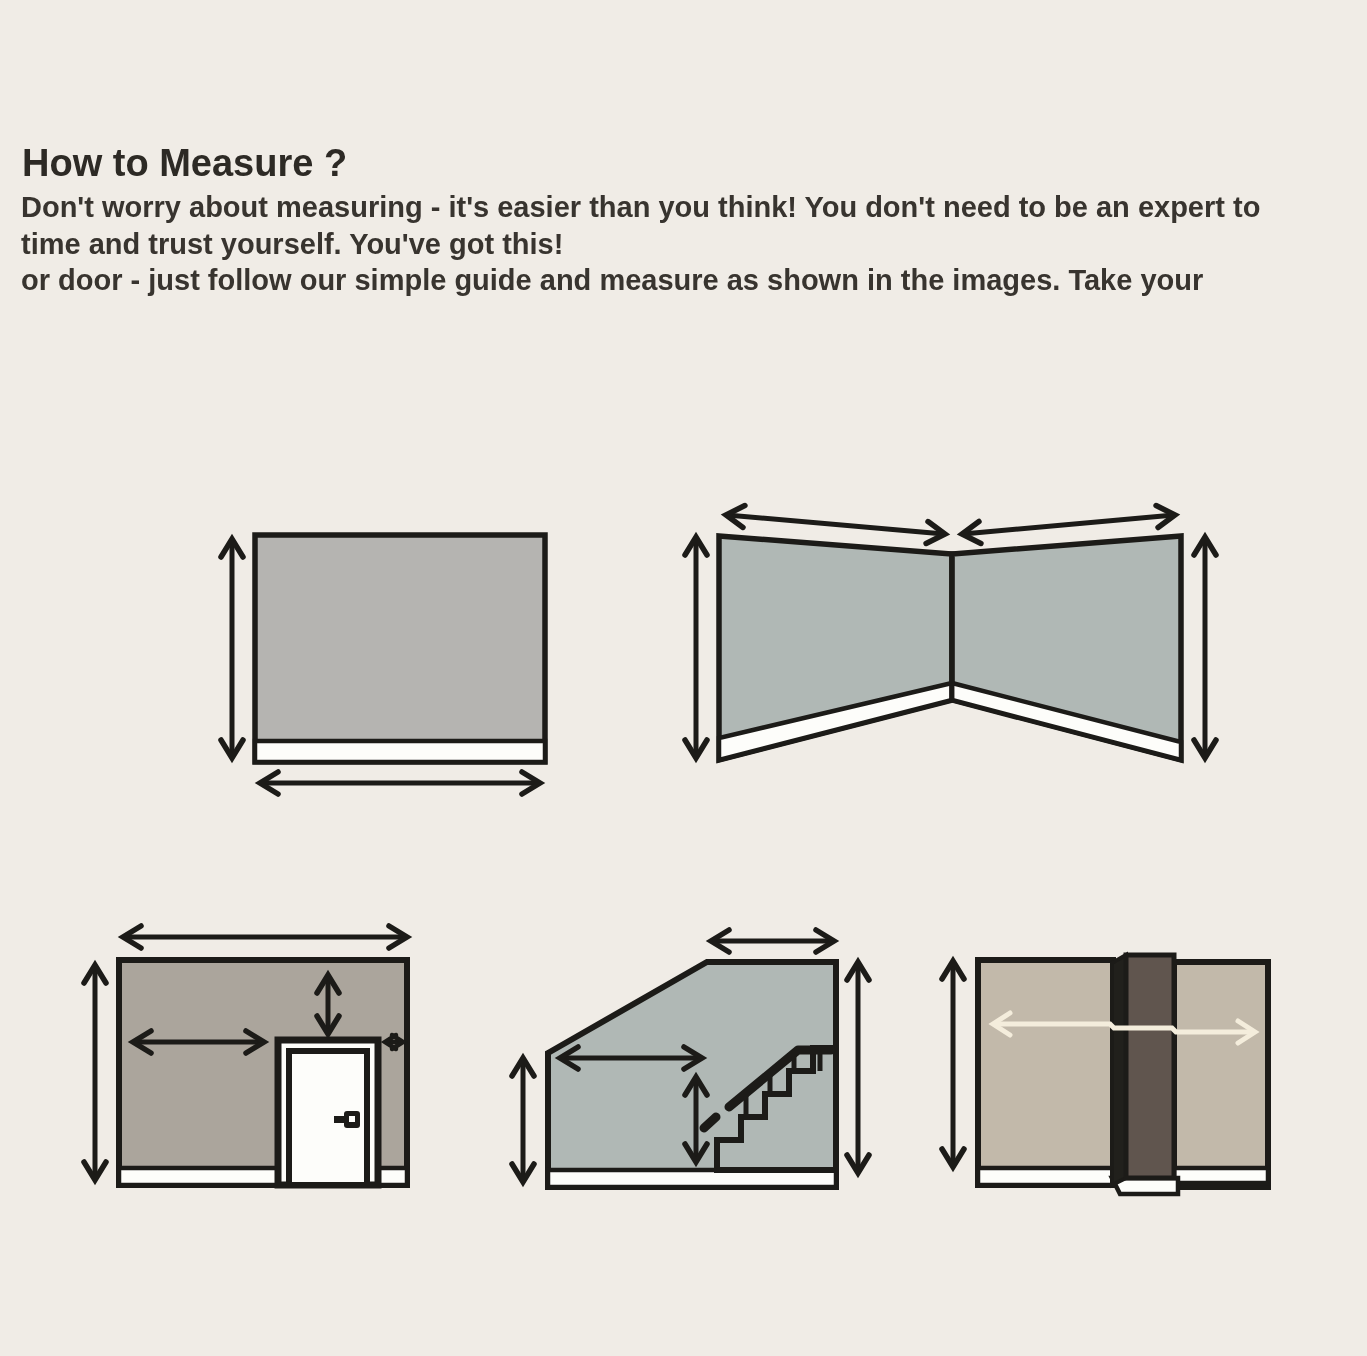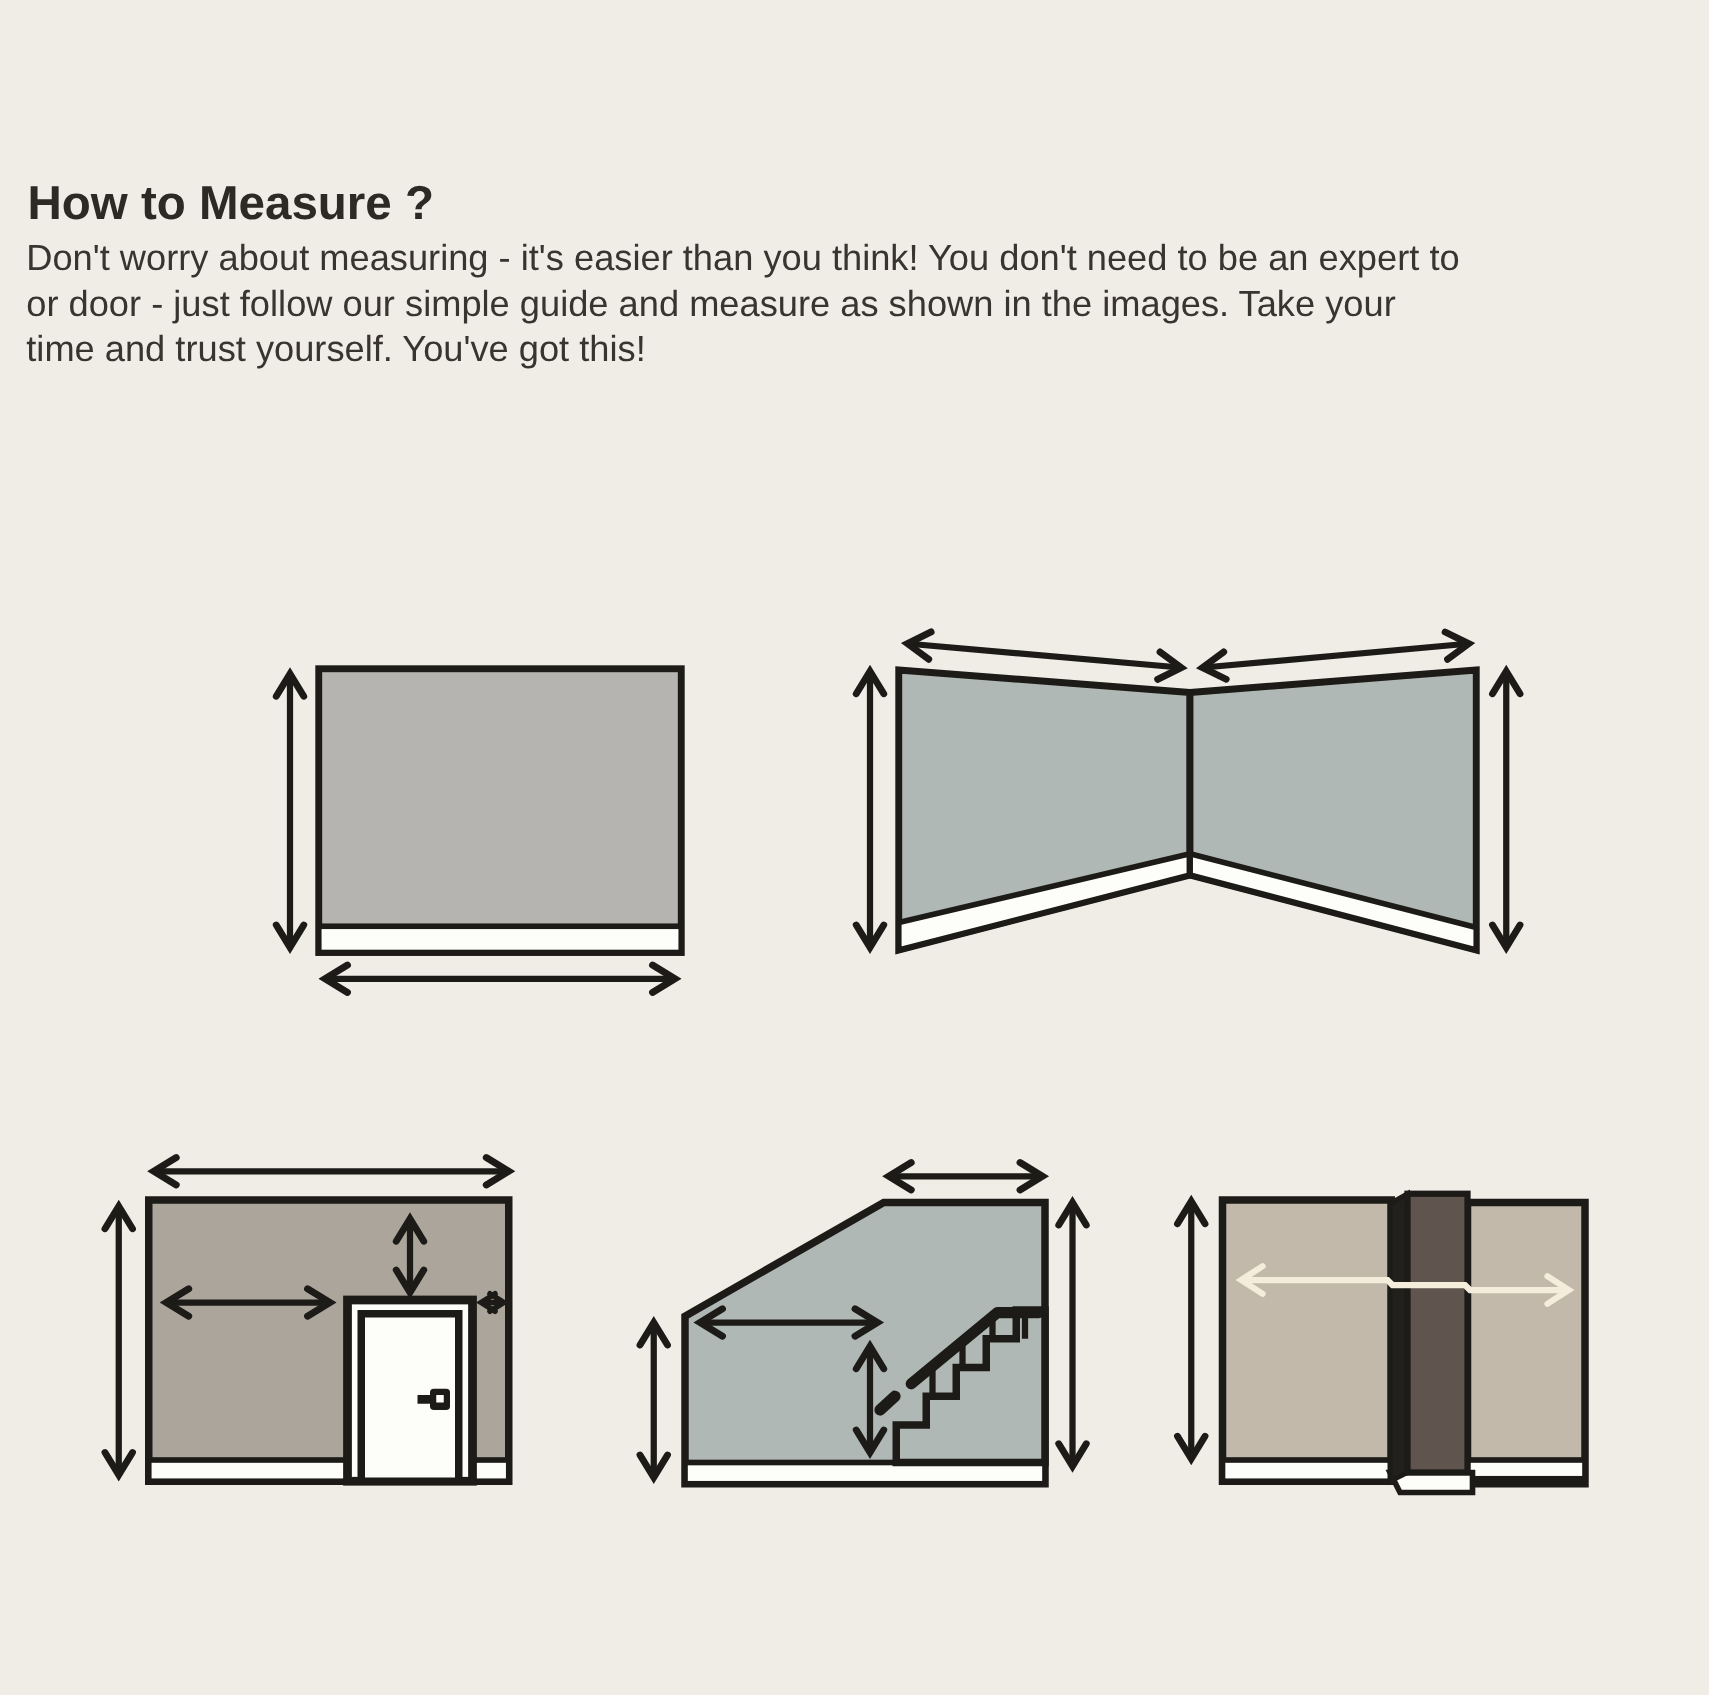--- a/index.html
+++ b/index.html
@@ -25,21 +25,21 @@
     overflow:hidden;
     font-family:"Liberation Sans","DejaVu Sans",sans-serif;
   }
   .title{
     position:absolute;left:22px;top:142px;
     font-size:38px;font-weight:bold;color:var(--title-color);
     white-space:nowrap;
   }
   .intro{
     position:absolute;left:21px;top:189px;
-    font-size:29px;line-height:36.5px;color:var(--body-color);
+    font-size:29px;line-height:36.5px;color:var(--body-color);font-weight:bold;
   }
   .intro div{white-space:nowrap;}
   svg.diagrams{position:absolute;left:0;top:0;}
   marker{overflow:visible;}
   .wallstroke{stroke:var(--ink);stroke-width:5.5;stroke-linejoin:miter;}
   .thinstroke{stroke:var(--ink);stroke-width:4.5;stroke-linejoin:miter;}
   .arrow{stroke:var(--ink);stroke-width:5;fill:none;
          marker-start:url(#chevron);marker-end:url(#chevron);}
   .arrow-sm{stroke:var(--ink);stroke-width:4.5;fill:none;
          marker-start:url(#chevron-sm);marker-end:url(#chevron-sm);}
@@ -50,22 +50,22 @@
 </style>
 </head>
 <body>
 
 <div class="canvas">
 
   <div class="title">How to Measure ?</div>
 
   <div class="intro">
     <div>Don't worry about measuring - it's easier than you think! You don't need to be an expert to</div>
+    <div>time and trust yourself. You've got this!</div>
     <div>or door - just follow our simple guide and measure as shown in the images. Take your</div>
-    <div>time and trust yourself. You've got this!</div>
   </div>
 
   <svg class="diagrams" width="1367" height="1356" viewBox="0 0 1367 1356">
     <defs>
       <marker id="chevron" orient="auto-start-reverse" markerUnits="userSpaceOnUse" markerWidth="8" markerHeight="8" refX="0" refY="0">
         <path d="M -17,-11 L 1,0 L -17,11" fill="none" stroke="var(--ink)" stroke-width="5.5" stroke-linecap="round"></path>
       </marker>
       <marker id="chevron-sm" orient="auto-start-reverse" markerUnits="userSpaceOnUse" markerWidth="8" markerHeight="8" refX="0" refY="0">
         <path d="M -10,-7 L 1,0 L -10,7" fill="none" stroke="var(--ink)" stroke-width="4.5" stroke-linecap="round"></path>
       </marker>

